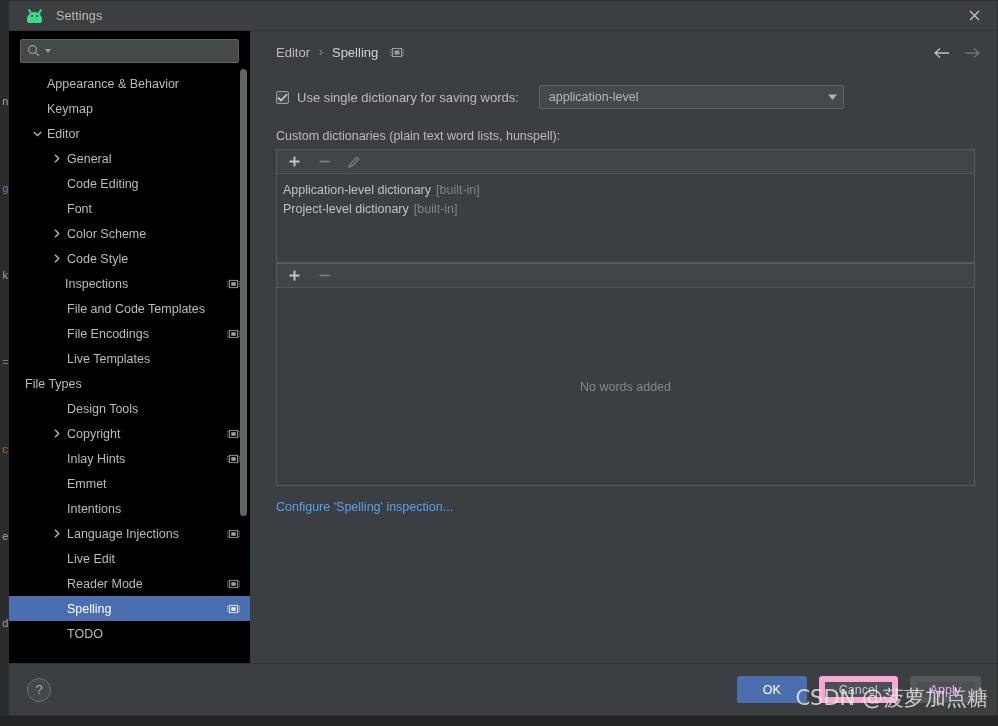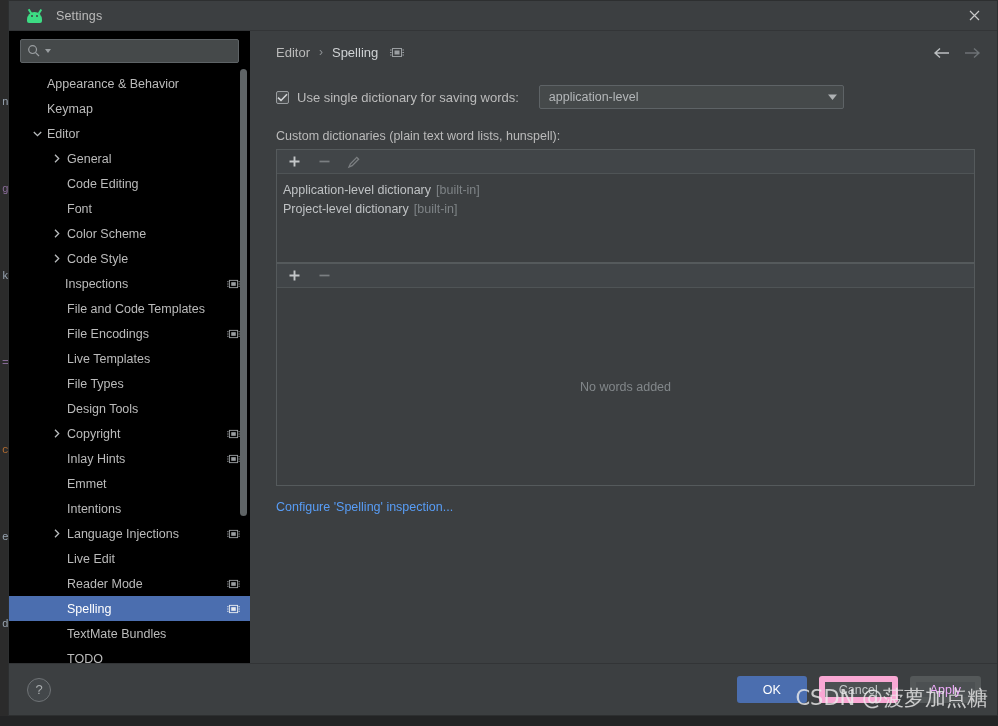--- a/index.html
+++ b/index.html
@@ -463,21 +463,21 @@
                 <rect x="2.5" y="1.5" width="9" height="8" fill="none" stroke="#9a9ea1" stroke-width="1"></rect>
                 <rect x="4.5" y="3.5" width="5" height="4" fill="#9a9ea1"></rect>
                 <path d="M0 3 L1.6 3 M0 5.5 L1.6 5.5 M0 8 L1.6 8 M12.4 3 L14 3 M12.4 5.5 L14 5.5 M12.4 8 L14 8" stroke="#9a9ea1" stroke-width="1"></path>
               </svg>
             </span>
           </div>
           <div class="tree-row" style="padding-left: 42px;">
             <span class="tree-arrow"></span>
             <span class="tree-label">Live Templates</span>
           </div>
-          <div class="tree-row" style="padding-left: 42px;">
+          <div class="tree-row" style="">
             <span class="tree-arrow"></span>
             <span class="tree-label">File Types</span>
           </div>
           <div class="tree-row" style="padding-left: 42px;">
             <span class="tree-arrow"></span>
             <span class="tree-label">Design Tools</span>
           </div>
           <div class="tree-row" style="padding-left: 42px;">
             <span class="tree-arrow">
               <svg width="6" height="9" viewBox="0 0 6 9" fill="none" stroke="#b9bcbe" stroke-width="1.3">
@@ -545,24 +545,20 @@
           <div class="tree-row selected" style="padding-left: 42px;">
             <span class="tree-arrow"></span>
             <span class="tree-label">Spelling</span>
             <span class="scope-icon">
               <svg width="13" height="10" viewBox="0 0 14 11">
                 <rect x="2.5" y="1.5" width="9" height="8" fill="none" stroke="#e9ecef" stroke-width="1"></rect>
                 <rect x="4.5" y="3.5" width="5" height="4" fill="#e9ecef"></rect>
                 <path d="M0 3 L1.6 3 M0 5.5 L1.6 5.5 M0 8 L1.6 8 M12.4 3 L14 3 M12.4 5.5 L14 5.5 M12.4 8 L14 8" stroke="#e9ecef" stroke-width="1"></path>
               </svg>
             </span>
-          </div>
-          <div class="tree-row" style="padding-left: 42px;">
-            <span class="tree-arrow"></span>
-            <span class="tree-label">TextMate Bundles</span>
           </div>
           <div class="tree-row" style="padding-left: 42px;">
             <span class="tree-arrow"></span>
             <span class="tree-label">TODO</span>
           </div>
         </div>
 
       <div id="sidebar-scrollbar">
         <div id="sidebar-scroll-thumb"></div>
       </div>

